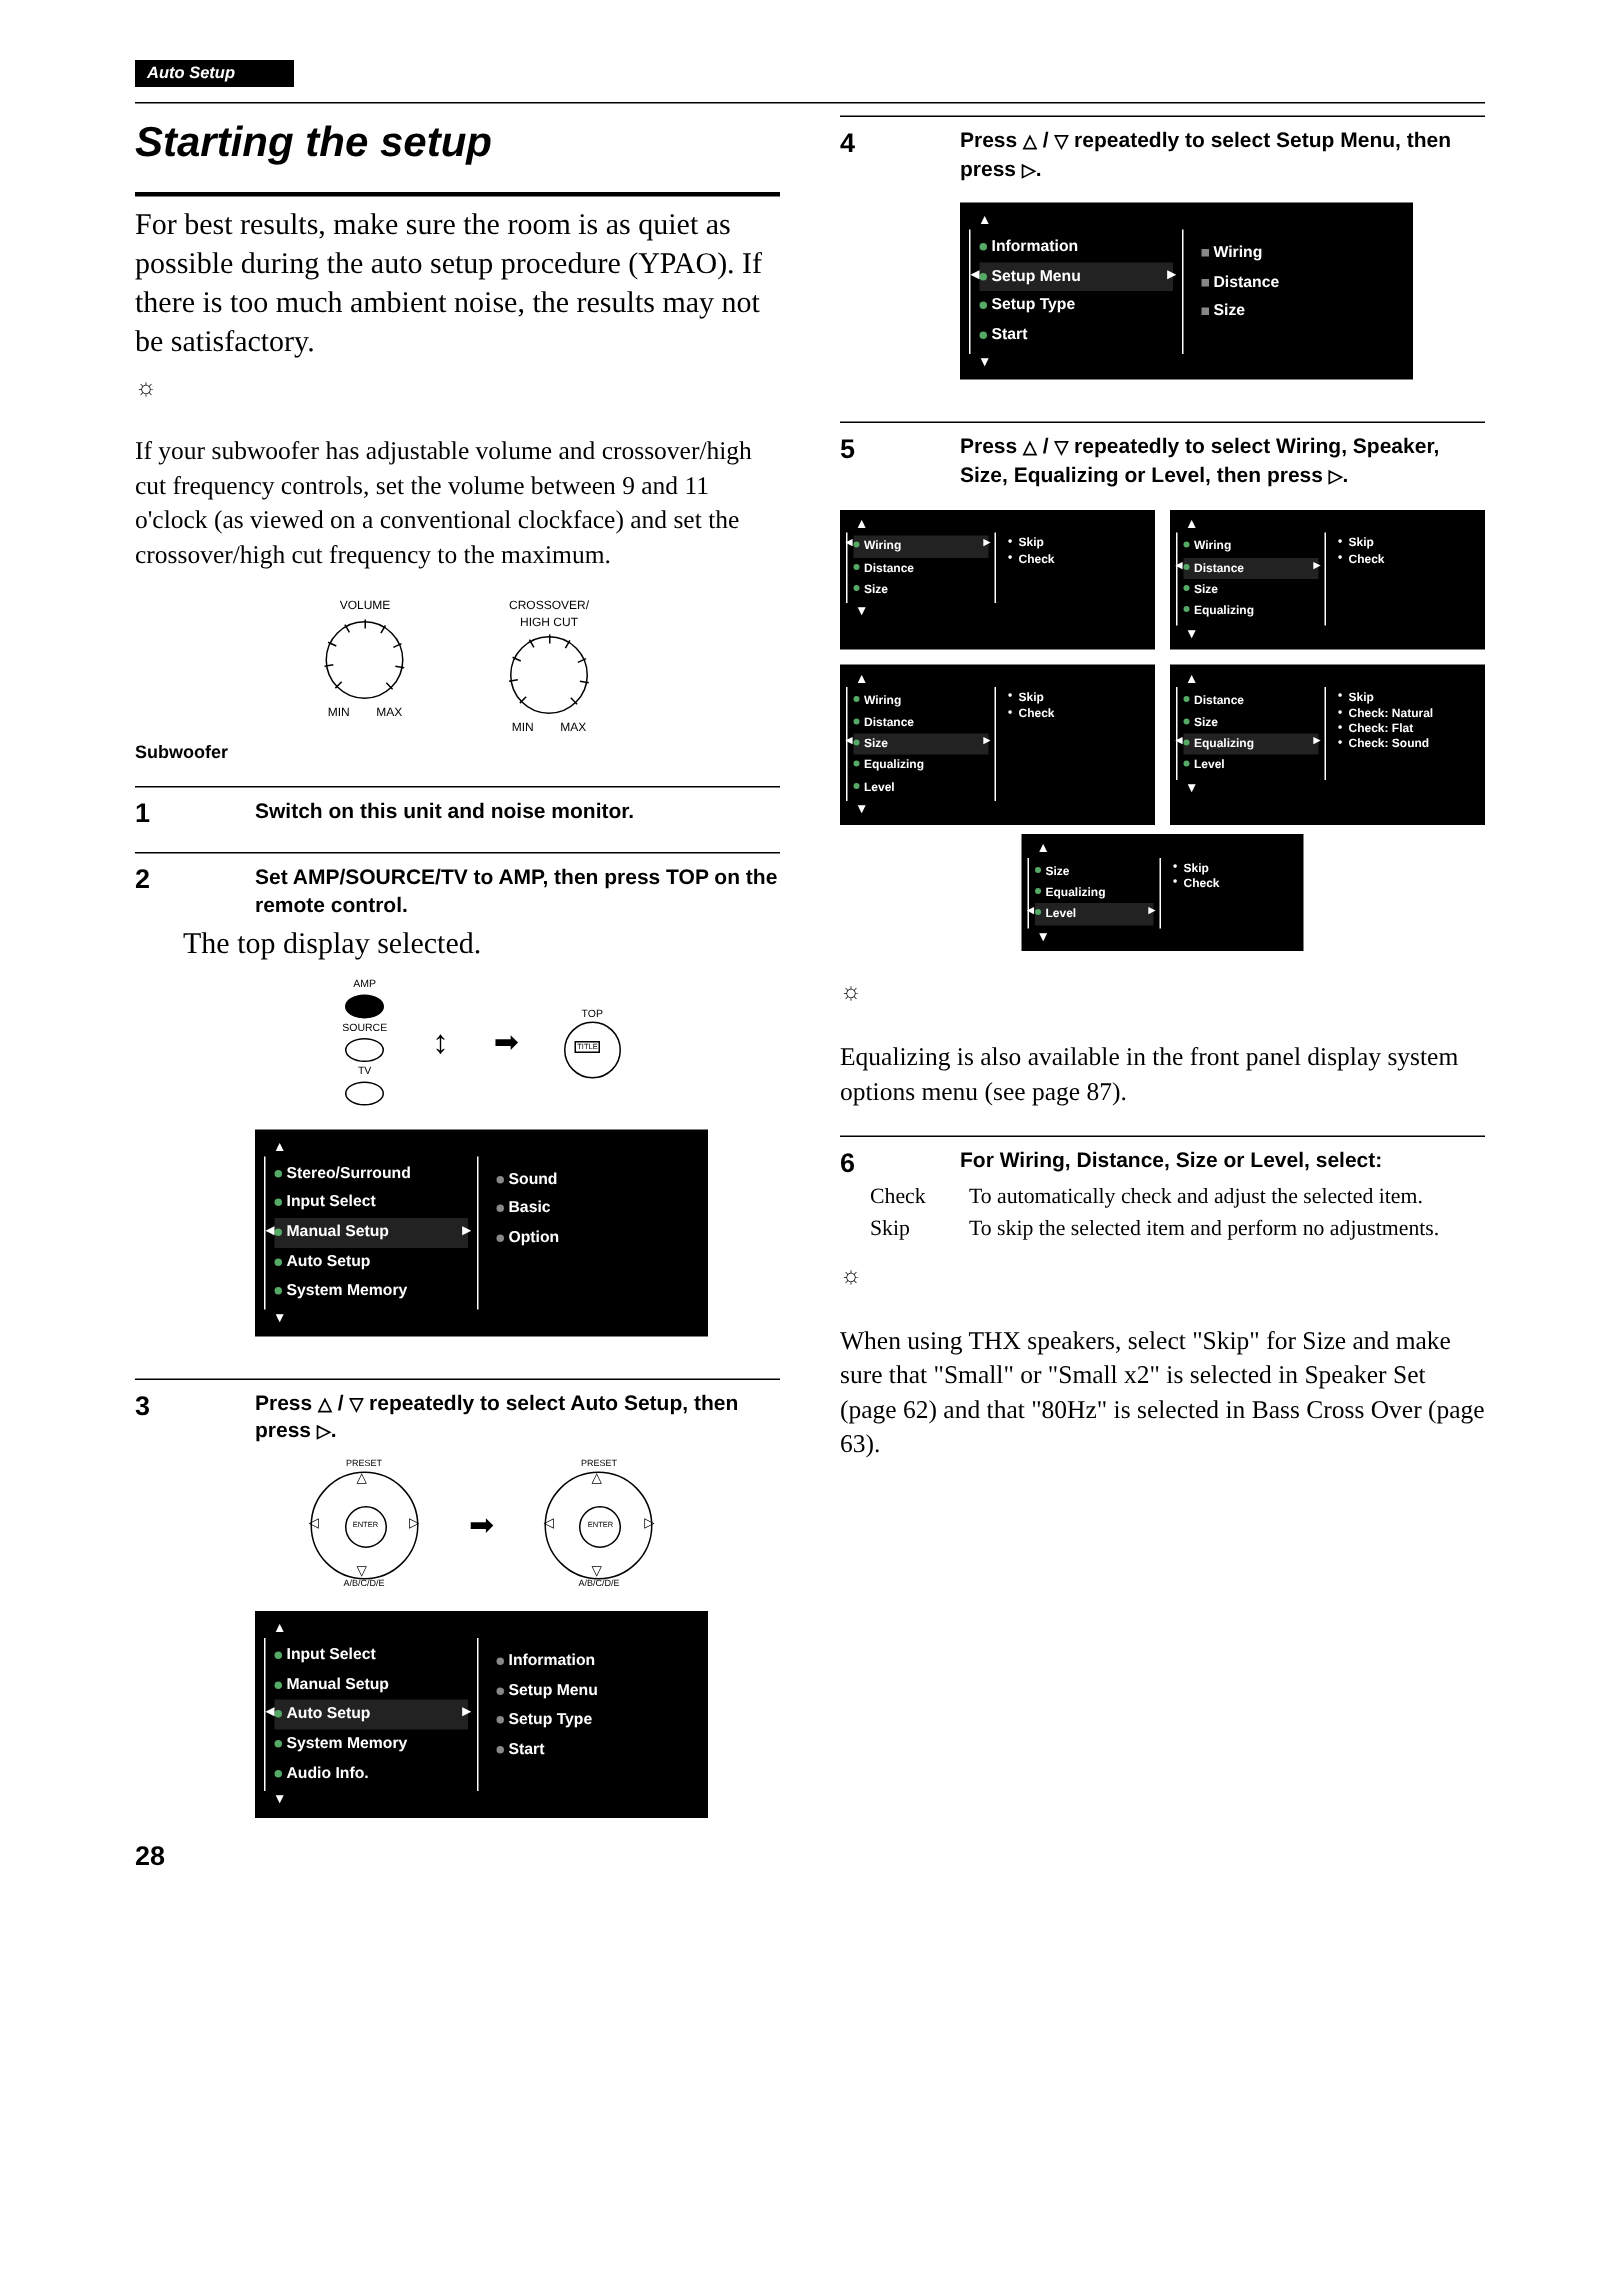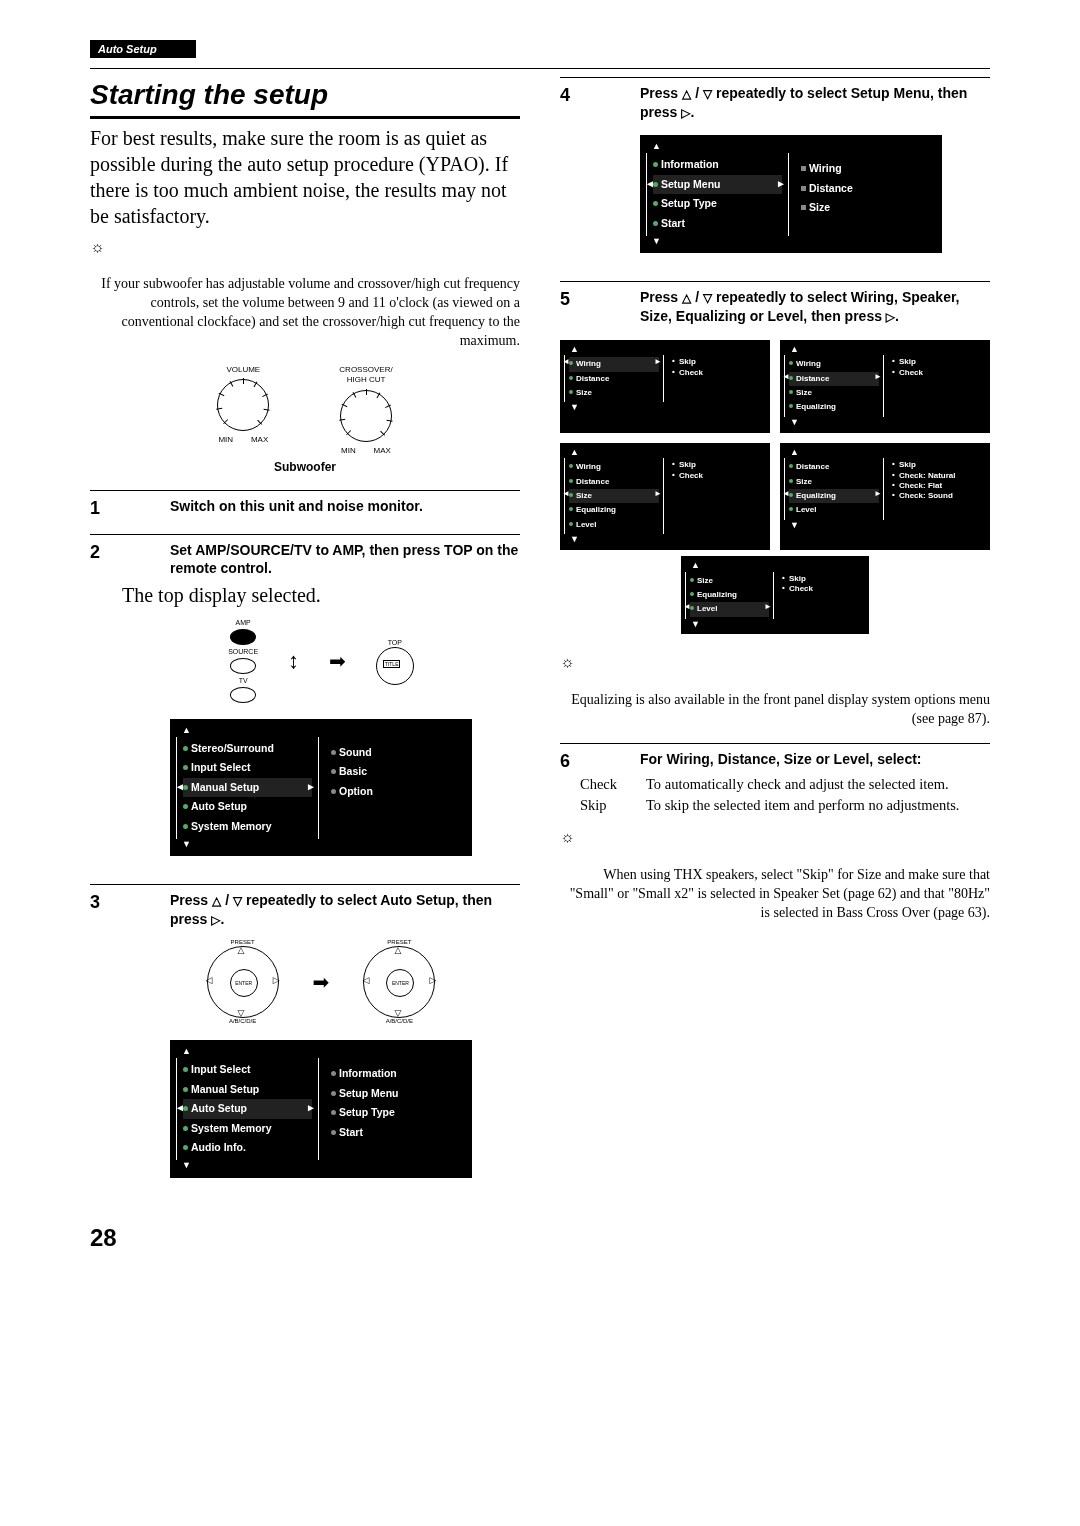--- a/index.html
+++ b/index.html
@@ -35,36 +35,35 @@
     flex: 1;
     min-width: 0;
   }
   h1.section-title {
     font-family: Arial, Helvetica, sans-serif;
     font-weight: bold;
     font-style: italic;
     font-size: 28px;
     margin: 0 0 6px 0;
     border-bottom: 3px solid #000;
-    padding-bottom: 2px;
+    padding-bottom: 14px;
   }
   .body-text {
     font-size: 20px;
     margin: 4px 0;
   }
   .tip-icon::before {
     content: "☼";
     font-size: 16px;
     display: inline-block;
     margin: 4px 0;
   }
   .small-note {
-    font-size: 14px;
+    font-size: 17px;
     line-height: 1.35;
-    text-align: right;
   }
   .step-row {
     border-top: 1px solid #000;
     padding-top: 6px;
     margin-top: 14px;
     display: flex;
     gap: 14px;
   }
   .step-num {
     font-family: Arial, Helvetica, sans-serif;
@@ -110,21 +109,21 @@
     position:absolute;
     width:1px; height:6px;
     background:#000;
     left:50%; top:-2px;
     transform-origin: 0 27px;
   }
   .dial-label-sub {
     font-family: Arial, Helvetica, sans-serif;
     font-weight:bold;
     font-size: 12px;
-    text-align:center;
+    text-align:left;
     margin-top:4px;
   }
 
   
   .remote-diagram {
     margin: 10px auto;
     text-align:center;
     font-family: Arial, Helvetica, sans-serif;
     font-size: 7px;
     display:flex;
@@ -252,22 +251,21 @@
   .osd-sm.center { width:180px; margin: 6px auto 0;}
   .osd-sm .right-opt { padding-left: 7px; position:relative; white-space:nowrap;}
   .osd-sm .right-opt::before { content:"•"; position:absolute; left:0; top:-1px;}
 
   
   .def-row { display:flex; gap: 16px; margin: 2px 0 2px 20px; font-size:14.5px;}
   .def-term { width: 50px; flex-shrink:0;}
   .page-num {
     font-family: Arial, Helvetica, sans-serif;
     font-weight: bold;
-    font-size: 24px;
-    margin-top: 30px;
+    font-size: 18px;
   }
 </style>
 </head>
 <body>
 
 <div class="header-bar">Auto Setup</div>
 <div class="top-rule"></div>
 
 <div class="columns">
 

